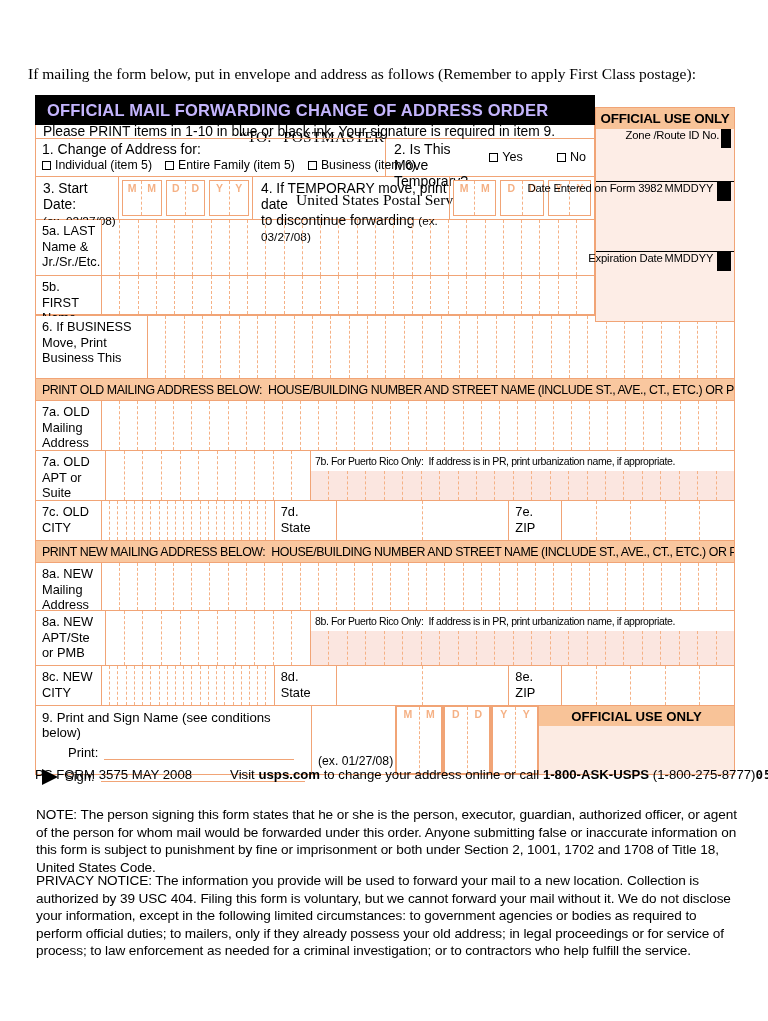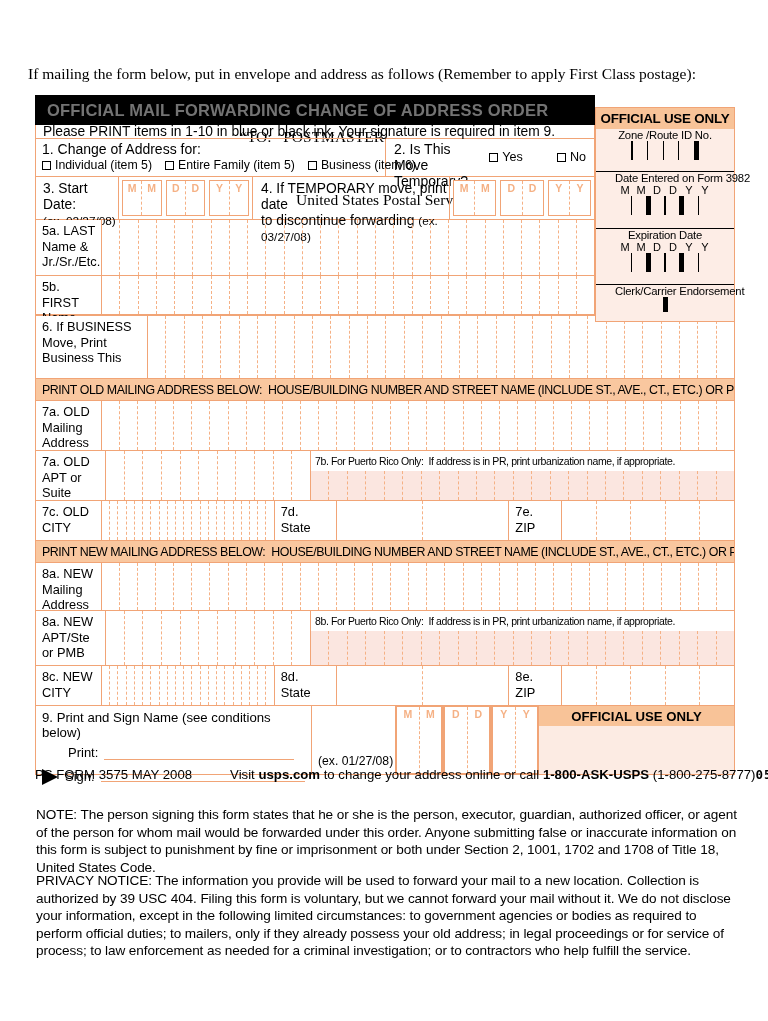--- a/index.html
+++ b/index.html
@@ -15,21 +15,21 @@
   html,body{width:768px;height:1021px;background:#fff;color:#000;
     font-family:"Liberation Sans",sans-serif;position:relative;overflow:hidden}
 
   
   .topnote{position:absolute;top:21px;left:28px;font-family:Liberation Serif, serif;
     font-size:15.5px;line-height:21px;white-space:pre}
   .topnote .l2{margin-left:212px}
   .topnote .l3{margin-left:268px}
 
   .form{position:absolute;top:95px;left:35px;width:700px}
-  .titlebar{width:560px;height:30px;background:#000;color:#737373;font-weight:bold;
+  .titlebar{width:560px;height:30px;background:#000;color:#c4b5fd;font-weight:bold;
     font-size:16.5px;line-height:30px;padding-left:12px;letter-spacing:.2px}
   .lrows{width:560px;border:1.7px solid var(--or);border-top:none}
   .fullrows{width:700px;border:1.7px solid var(--or)}
 
   .row{display:flex;border-bottom:1.7px solid var(--or)}
   .lrows .row:last-child{border-bottom:none}
   .fullrows .row:last-child{border-bottom:none}
   .rt{border-right:1.7px solid var(--or)}
 
   .r-inst{height:14px;display:flex;align-items:center;padding-left:7px;font-size:13.8px;
@@ -103,22 +103,22 @@
   .c-off{flex:1;display:flex;flex-direction:column;border-left:1.7px solid var(--or)}
   .offhdr{height:20px;background:var(--hdrbg);font-weight:bold;font-size:13.2px;
     display:flex;align-items:center;justify-content:center}
   .offbox{flex:1;background:var(--panelbg2)}
 
   
   .panel{position:absolute;top:12px;right:0;width:140px;height:215px;background:var(--panelbg);
     border:1.7px solid var(--or);display:flex;flex-direction:column}
   .phdr{height:21px;flex:0 0 21px;background:var(--hdrbg);font-weight:bold;font-size:13.4px;
     text-align:center;line-height:21px;letter-spacing:-.2px;white-space:nowrap}
-  .psec{display:flex;flex-direction:column;justify-content:flex-start;border-bottom:1px solid #000;
-    padding:0 19px}
+  .psec{display:flex;justify-content:flex-end;border-bottom:1px solid #000;
+    padding:0 1px}
   .psec:last-child{border-bottom:none}
   .psec.z{flex:0.95}
   .psec.d{flex:1.25}
   .psec.c{flex:0.8}
   .plabel{font-size:11.3px;text-align:center;letter-spacing:-.2px;white-space:nowrap}
   .pletters{display:flex;margin:0 2px;font-size:11px}
   .pletters b{flex:1;text-align:center;font-weight:400}
   .tickrow{display:flex;height:19px;margin:0 2px}
   .tc{flex:1}
   .ts{width:1.2px;background:#000}
@@ -372,24 +372,20 @@
           <i class="ts thick"></i>
           <i class="tc"></i>
           <i class="ts"></i>
           <i class="tc"></i>
           <i class="ts thick"></i>
           <i class="tc"></i>
           <i class="ts"></i>
           <i class="tc"></i>
         </div>
     </div>
-    <div class="psec c">
-      <div class="plabel">Clerk/Carrier Endorsement</div>
-      <div class="clerkbar"></div>
-    </div>
   </div>
 
   <div class="fullrows">
 
     <div class="row r6">
       <div class="lbl c-lbl6 rt">
         <div>6. If BUSINESS</div>
         <div>Move, Print</div>
         <div>Business This</div>
       </div>

